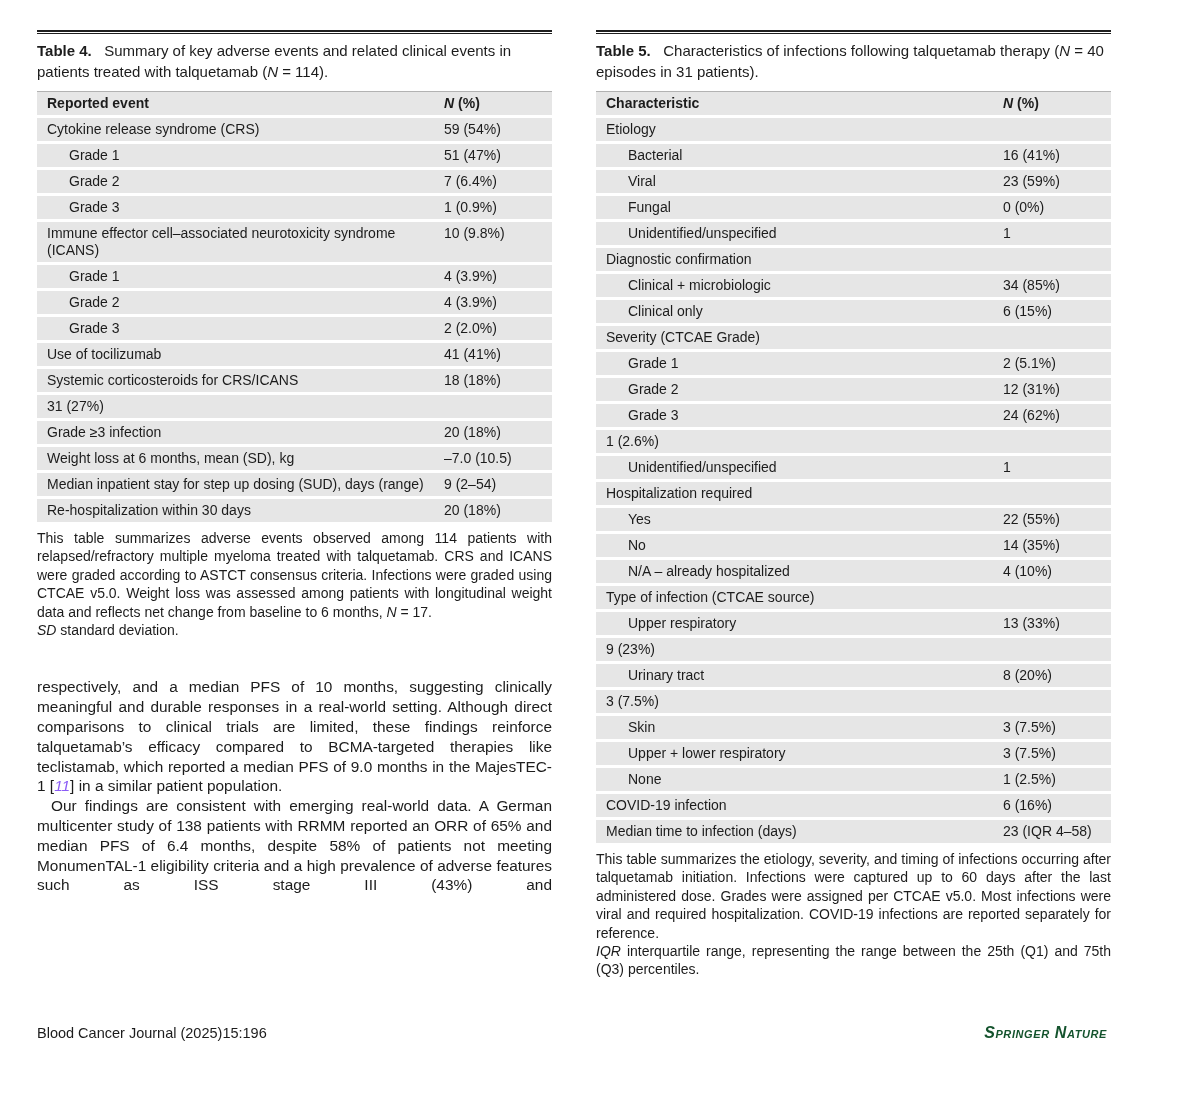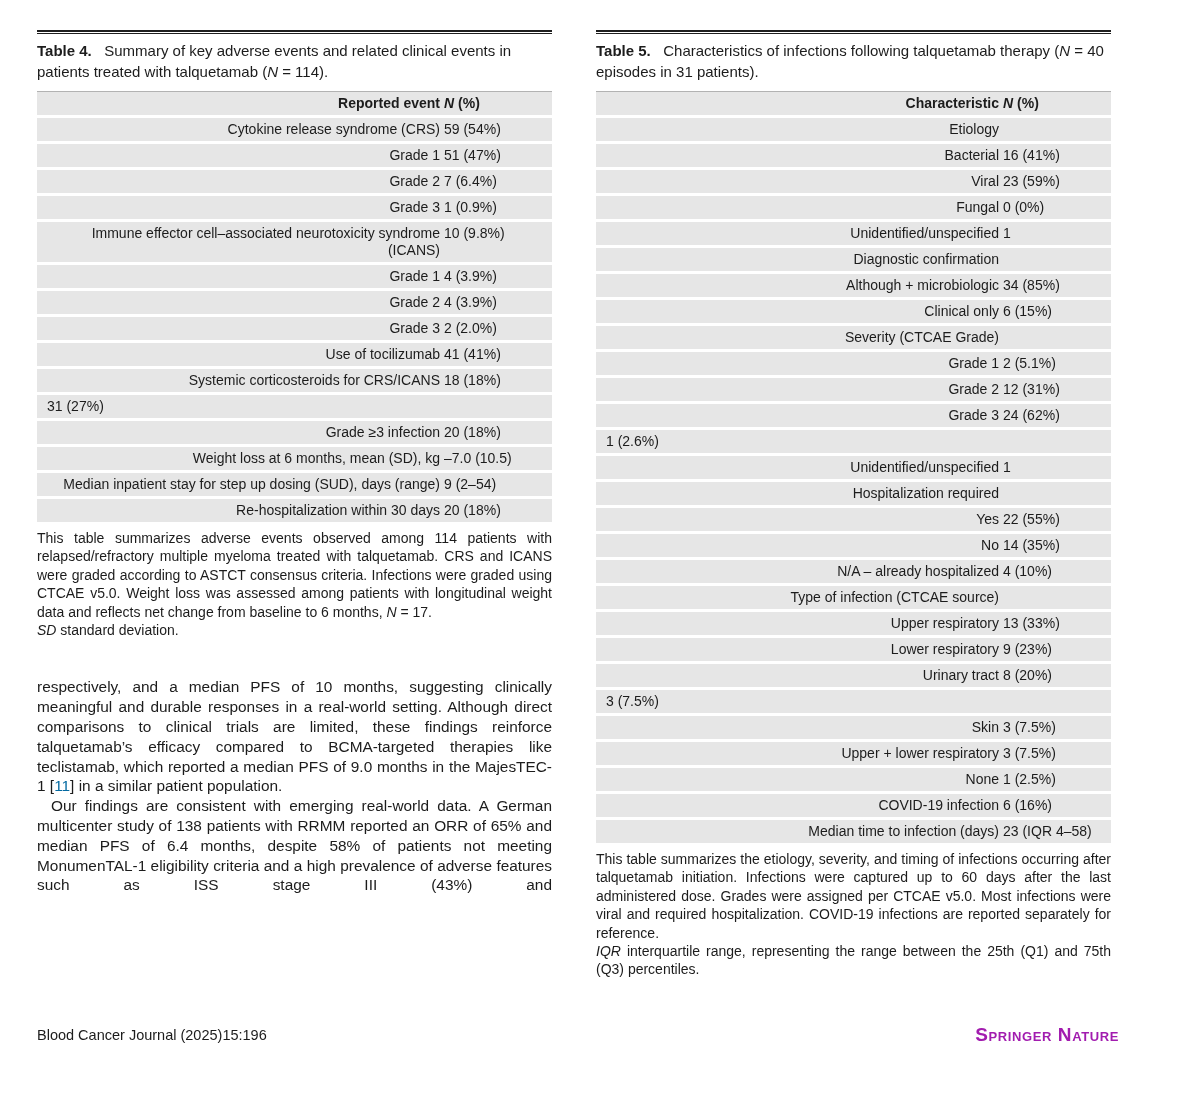--- a/index.html
+++ b/index.html
@@ -10,41 +10,41 @@
   .col{width:515px;flex:none;}
 
   .toprule{height:1px;border-top:2px solid #1f1f1f;border-bottom:1px solid #1f1f1f;margin-bottom:6px;}
 
   .tbl-title{font-size:15px;line-height:21px;margin:0 0 9px 0;text-align:left;}
 
   .ttable{width:100%;}
   .trow{display:flex;align-items:flex-start;background:#e6e6e6;margin-bottom:3px;
         padding:3px 8px 3px 10px;font-size:14px;line-height:17px;min-height:17px;}
   .thead{border-top:1px solid #b2b2b2;font-weight:bold;}
-  .tlabel{flex:1 1 auto;padding-right:4px;text-align:right;}
+  .tlabel{flex:1 1 auto;padding-right:4px;}
   .tlabel.ind{padding-left:22px;}
   .tvalue{flex:0 0 100px;}
 
   .footnote{font-size:14px;line-height:18.4px;text-align:justify;margin-top:7px;}
   .footnote p{margin:0;}
 
   .bodytext{font-size:15.4px;line-height:19.8px;text-align:justify;margin-top:38px;}
   .bodytext p{margin:0;}
   .p-indent{text-indent:14px;}
   .force-just{text-align-last:justify;}
 
   .sg-r{font-style:normal;font-weight:inherit;}
   .sg-b{font-weight:bold;}
   .sg-i{font-style:italic;}
   .sg-bi{font-weight:bold;font-style:italic;}
-  .sg-link{color:#0369a1;cursor:pointer;}
-
-  .footer{position:absolute;left:37px;right:60px;top:1024px;display:flex;
+  .sg-link{color:#8b5cf6;cursor:pointer;font-style:italic;}
+
+  .footer{position:absolute;left:37px;right:72px;top:1024px;display:flex;
           justify-content:space-between;align-items:center;font-size:14.5px;}
-  .logo{font-variant:small-caps;font-weight:bold;color:#a21caf;letter-spacing:0.6px;font-size:19px;}
+  .logo{font-variant:small-caps;font-weight:bold;color:#14532d;letter-spacing:0.6px;font-size:16px;font-style:italic;}
 </style>
 </head>
 <body>
 
 <div class="page">
   <div class="columns">
 
     <section class="col">
       <div class="toprule"></div>
       <p class="tbl-title"><span class="sg-b">Table 4.</span><span class="sg-r">&nbsp;&nbsp;&nbsp;Summary of key adverse events and related clinical events in patients treated with talquetamab (</span><span class="sg-i">N</span><span class="sg-r"> = 114).</span></p>
@@ -156,21 +156,21 @@
             </div>
             <div class="trow">
               <span class="tlabel ind">Unidentified/unspecified</span>
               <span class="tvalue">1</span>
             </div>
             <div class="trow section">
               <span class="tlabel">Diagnostic confirmation</span>
               <span class="tvalue"></span>
             </div>
             <div class="trow">
-              <span class="tlabel ind">Although + microbiologic</span>
+              <span class="tlabel ind">Clinical + microbiologic</span>
               <span class="tvalue">34 (85%)</span>
             </div>
             <div class="trow">
               <span class="tlabel ind">Clinical only</span>
               <span class="tvalue">6 (15%)</span>
             </div>
             <div class="trow section">
               <span class="tlabel">Severity (CTCAE Grade)</span>
               <span class="tvalue"></span>
             </div>
@@ -211,21 +211,20 @@
             </div>
             <div class="trow section">
               <span class="tlabel">Type of infection (CTCAE source)</span>
               <span class="tvalue"></span>
             </div>
             <div class="trow">
               <span class="tlabel ind">Upper respiratory</span>
               <span class="tvalue">13 (33%)</span>
             </div>
             <div class="trow">
-              <span class="tlabel ind">Lower respiratory</span>
               <span class="tvalue">9 (23%)</span>
             </div>
             <div class="trow">
               <span class="tlabel ind">Urinary tract</span>
               <span class="tvalue">8 (20%)</span>
             </div>
             <div class="trow">
               <span class="tvalue">3 (7.5%)</span>
             </div>
             <div class="trow">

